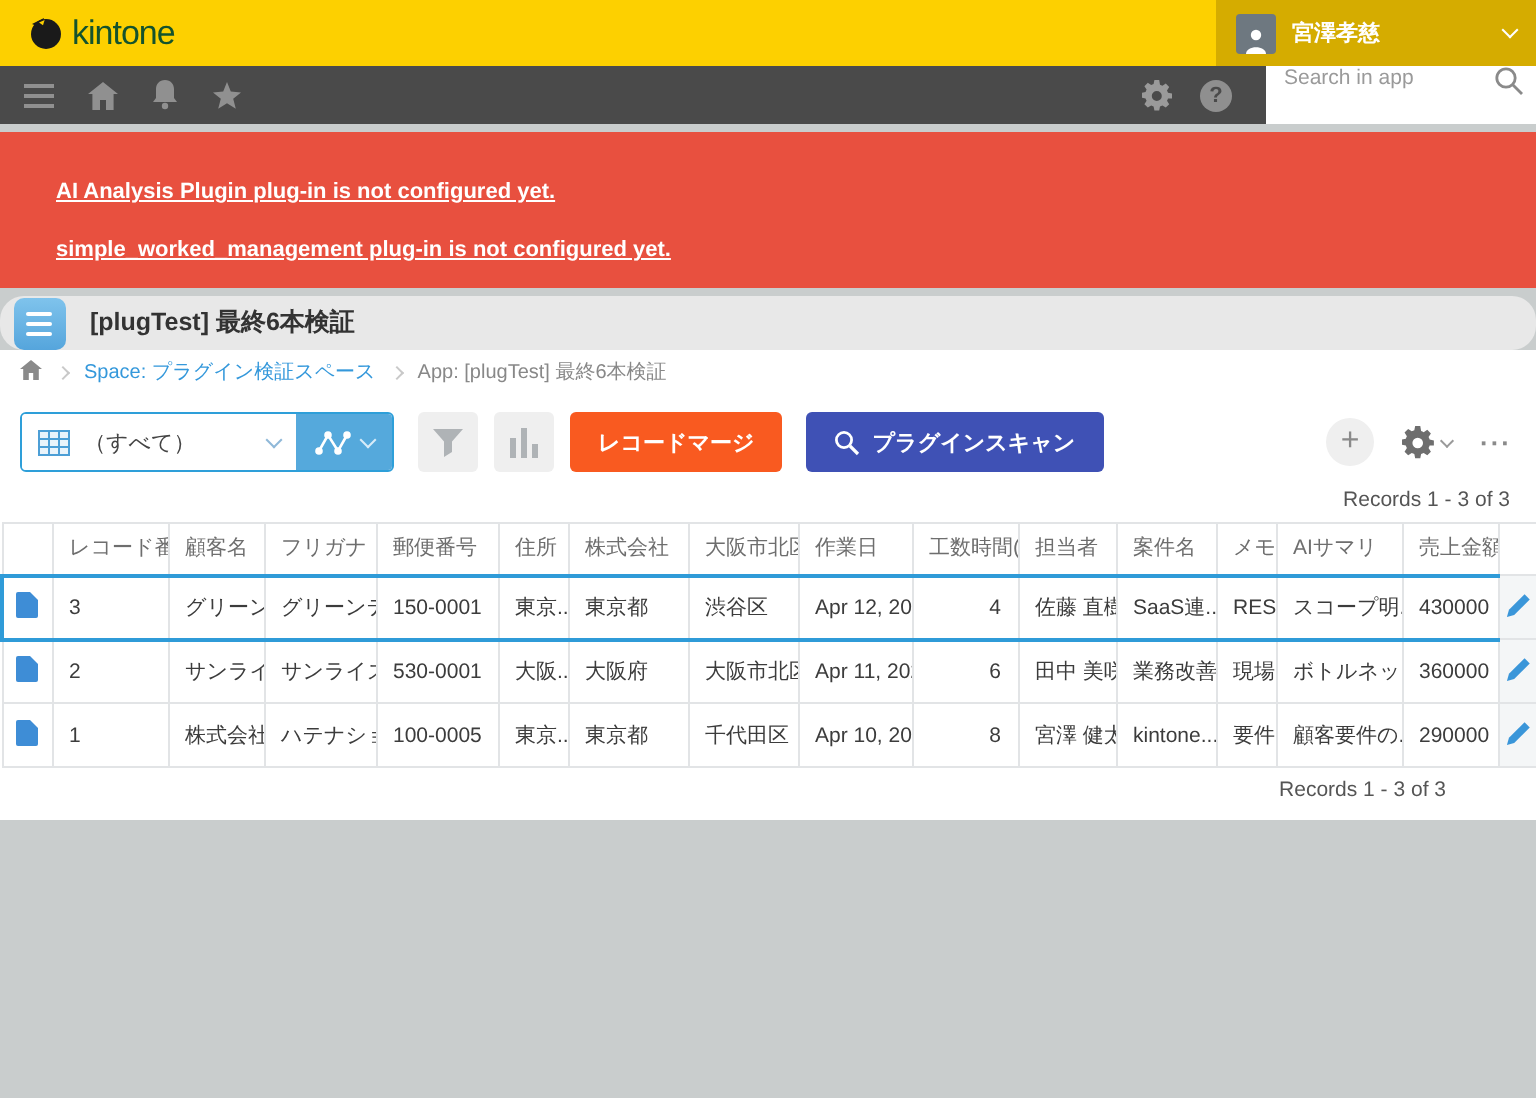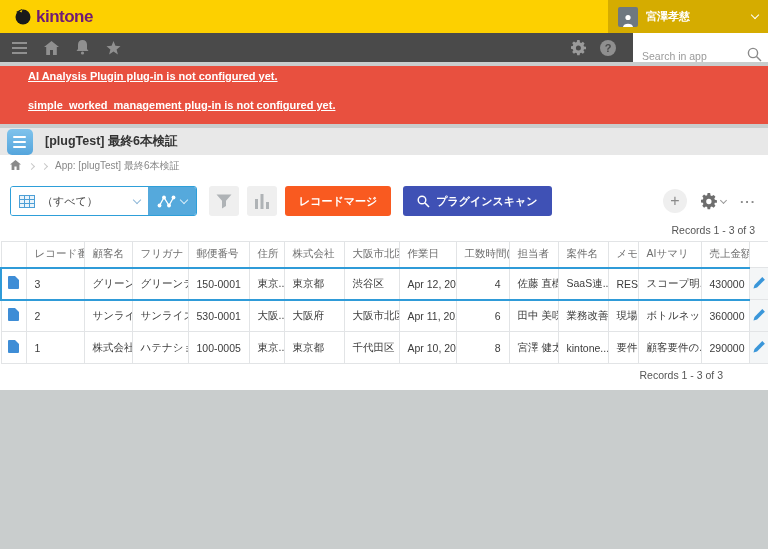--- a/index.html
+++ b/index.html
@@ -2,44 +2,44 @@
 <html><head>
 <meta charset="utf-8">
 <style>
   * { box-sizing: border-box; margin: 0; padding: 0; }
   html,body { width:768px; height:549px; overflow:hidden;
     font-family:"Liberation Sans","DejaVu Sans",sans-serif; background:#C9CDCD; }
 
   
   .topbar { height:33px; background:#FDD000; display:flex; justify-content:space-between; align-items:stretch; }
   .logo { display:flex; align-items:center; gap:5px; padding-left:14px; }
-  .logo-text { font-size:17px; font-weight:bold; color:#701a75; letter-spacing:-0.5px; }
+  .logo-text { font-size:17px; font-weight:normal; color:#14532d; letter-spacing:-0.5px; }
   .userarea { width:160px; background:#D5AC00; display:flex; align-items:center; padding:0 10px; gap:8px; }
   .avatar { width:20px; height:20px; background:#6E7880; border-radius:2px; display:flex; align-items:flex-end; justify-content:center; }
   .username { color:#FFFFFF; font-size:11px; font-weight:bold; flex:1; }
   .chev { width:6px; height:6px; border-style:solid; border-color:#FFF; border-width:0 1.5px 1.5px 0; transform:rotate(45deg); margin-top:-3px; }
 
   
   .graybar { height:29px; background:#4A4A4A; display:flex; align-items:center; }
   .gb-left { display:flex; align-items:center; gap:17px; padding-left:12px; flex:1; }
   .gb-ic { color:#909090; display:flex; align-items:center; }
   .gb-right { display:flex; align-items:center; gap:13px; }
   .qmark { width:16px; height:16px; border-radius:50%; background:#8F8F8F; color:#4A4A4A; font-size:11px; font-weight:bold; display:flex; align-items:center; justify-content:center; }
-  .searchbox { width:135px; height:29px; background:#FFF; display:flex; align-items:flex-end; margin-left:4px; }
+  .searchbox { width:135px; height:29px; background:#FFF; display:flex; align-items:flex-start; margin-left:4px; }
   .searchbox input { border:none; outline:none; flex:1; min-width:0; font-size:10.5px; color:#333; padding-left:9px; font-family:inherit; }
   .searchbox input::placeholder { color:#9A9A9A; }
   .search-btn { width:28px; display:flex; align-items:center; justify-content:center; }
 
   
-  .alert { background:#E8503F; margin-top:4px; padding:4px 0 13px 28px; }
+  .alert { background:#E8503F; margin-top:4px; padding:24px 0 13px 28px; }
   .alert a { display:block; color:#FFF; font-size:11px; font-weight:bold; text-decoration:underline; margin-bottom:17px; }
   .alert a:last-child { margin-bottom:0; }
 
   
-  .appheader { margin-top:4px; height:27px; background:#E8E8E8; display:flex; align-items:center; }
+  .appheader { margin-top:4px; height:27px; background:#E8E8E8; display:flex; align-items:center;border-radius:12px; }
   .appicon { width:26px; height:26px; border-radius:5px; background:linear-gradient(#7FC3EC,#55A5DC); margin-left:7px; display:flex; flex-direction:column; justify-content:center; gap:3px; padding-left:6px; }
   .appicon i { display:block; width:13px; height:2px; background:#FFF; border-radius:1px; }
   .apptitle { font-size:12.5px; font-weight:bold; color:#333; margin-left:12px; }
 
   
   .breadcrumb { height:22px; background:#FFF; display:flex; align-items:center; font-size:10px; color:#888; gap:8px; padding-left:10px; }
   .bc-sep { width:5px; height:5px; border-style:solid; border-color:#C9C9C9; border-width:1px 1px 0 0; transform:rotate(45deg); }
   .bc-link { color:#3498DB; text-decoration:none; }
 
   
@@ -163,20 +163,21 @@
   <span class="apptitle">[plugTest] 最終6本検証</span>
 </div>
 
 <div class="breadcrumb">
   <span>
     <svg width="11" height="10" viewBox="0 0 11 10">
         <path d="M5.5 0 L11 4.5 H9.4 V10 H6.6 V6.5 H4.4 V10 H1.6 V4.5 H0 Z" fill="#8A8A8A"></path>
       </svg>
   </span>
   <span class="bc-sep"></span>
+  <a href="#" class="bc-link">Space: プラグイン検証スペース</a>
   <span class="bc-sep"></span>
   <span>App: [plugTest] 最終6本検証</span>
 </div>
 
 <div class="white-wrap">
 
   <div class="viewbar">
     <div class="view-select">
       <div class="vs-white">
         <svg width="16" height="13" viewBox="0 0 16 13">

